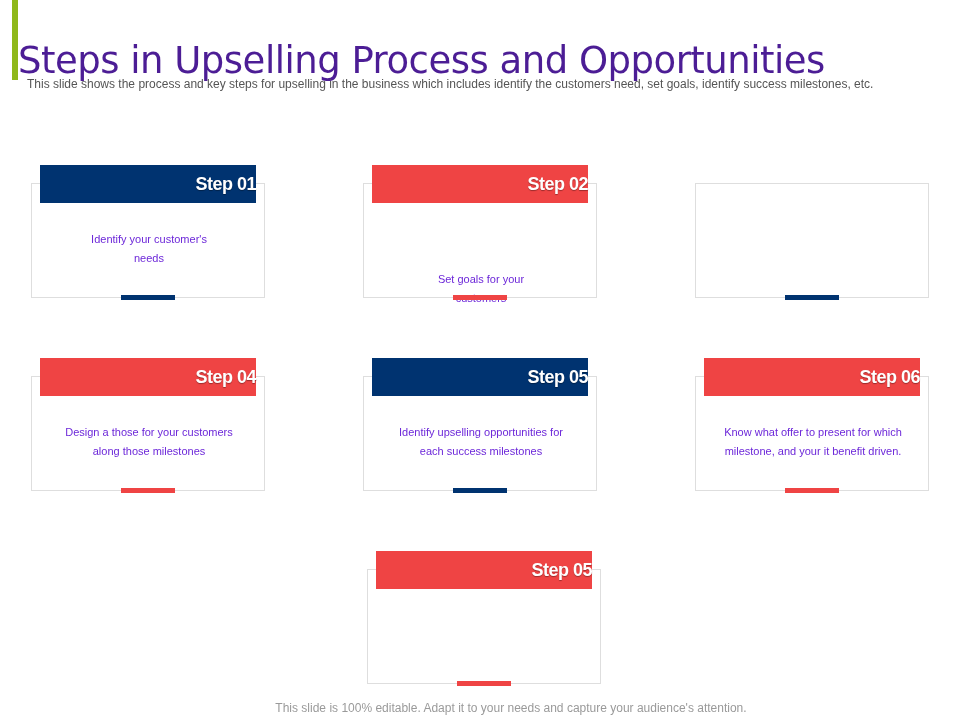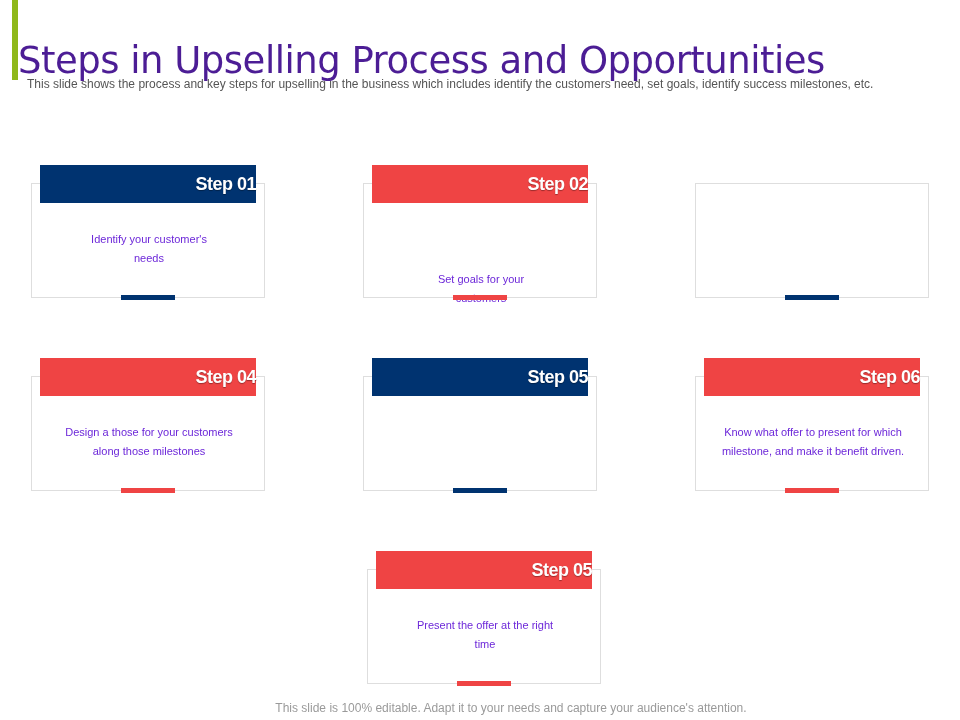--- a/index.html
+++ b/index.html
@@ -39,28 +39,28 @@
 </div>
 
 <div class="card" style="left:31px; top:376px;">
   <div class="card-header green">Step 04</div>
   <div class="card-text" style="width:170px; left:32px; right:auto;">Design a those for your customers along those milestones</div>
   <div class="card-bar green"></div>
 </div>
 
 <div class="card" style="left:363px; top:376px;">
   <div class="card-header navy">Step 05</div>
+  <div class="card-text" style="width:170px; left:32px; right:auto;">Identify upselling opportunities for each success milestones</div>
   <div class="card-bar navy"></div>
 </div>
 
 <div class="card" style="left:695px; top:376px;padding-left:24px;">
   <div class="card-header green">Step 06</div>
-  <div class="card-text" style="width:200px; left:17px; right:auto;">Know what offer to present for which milestone, and make it benefit driven.</div>
+  <div class="card-text" style="width:200px; left:17px; right:auto;">Know what offer to present for which milestone, and your it benefit driven.</div>
   <div class="card-bar green"></div>
 </div>
 
 <div class="card" style="left:367px; top:569px;">
   <div class="card-header green">Step 05</div>
-  <div class="card-text" style="width:150px; left:42px; right:auto;">Present the offer at the right time</div>
   <div class="card-bar green"></div>
 </div>
 
 <div class="footer">This slide is 100% editable. Adapt it to your needs and capture your audience's attention.</div>
 
 </body></html>

